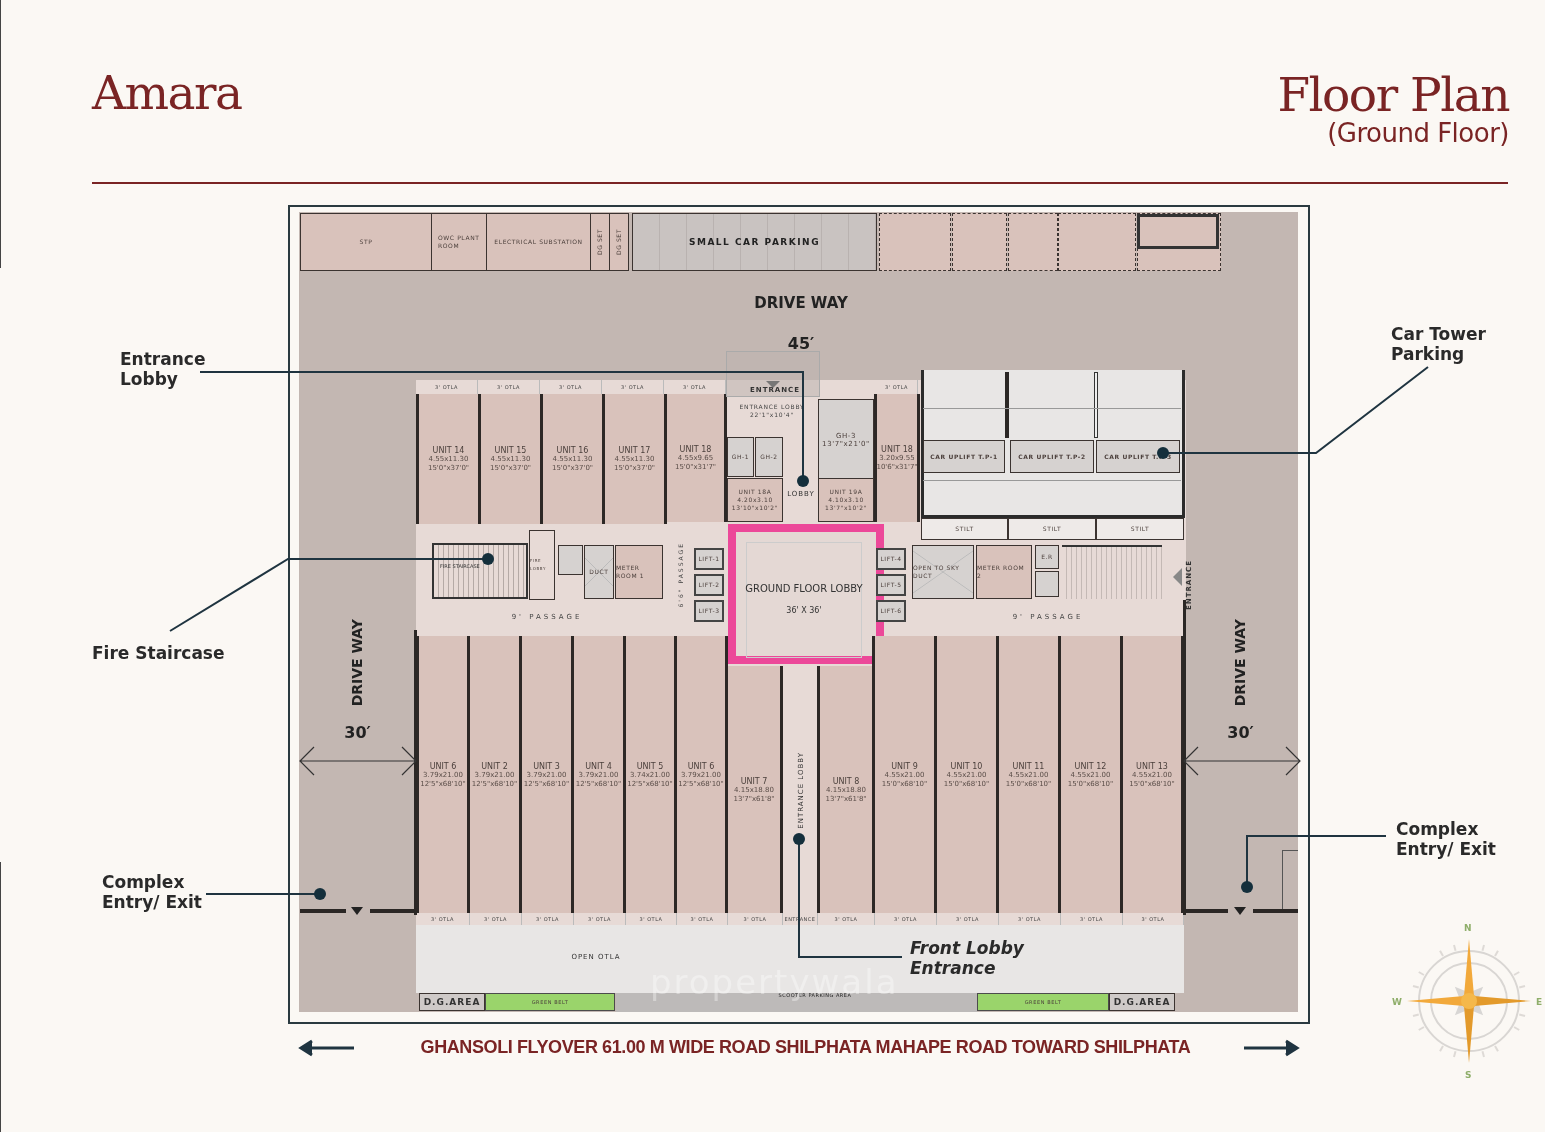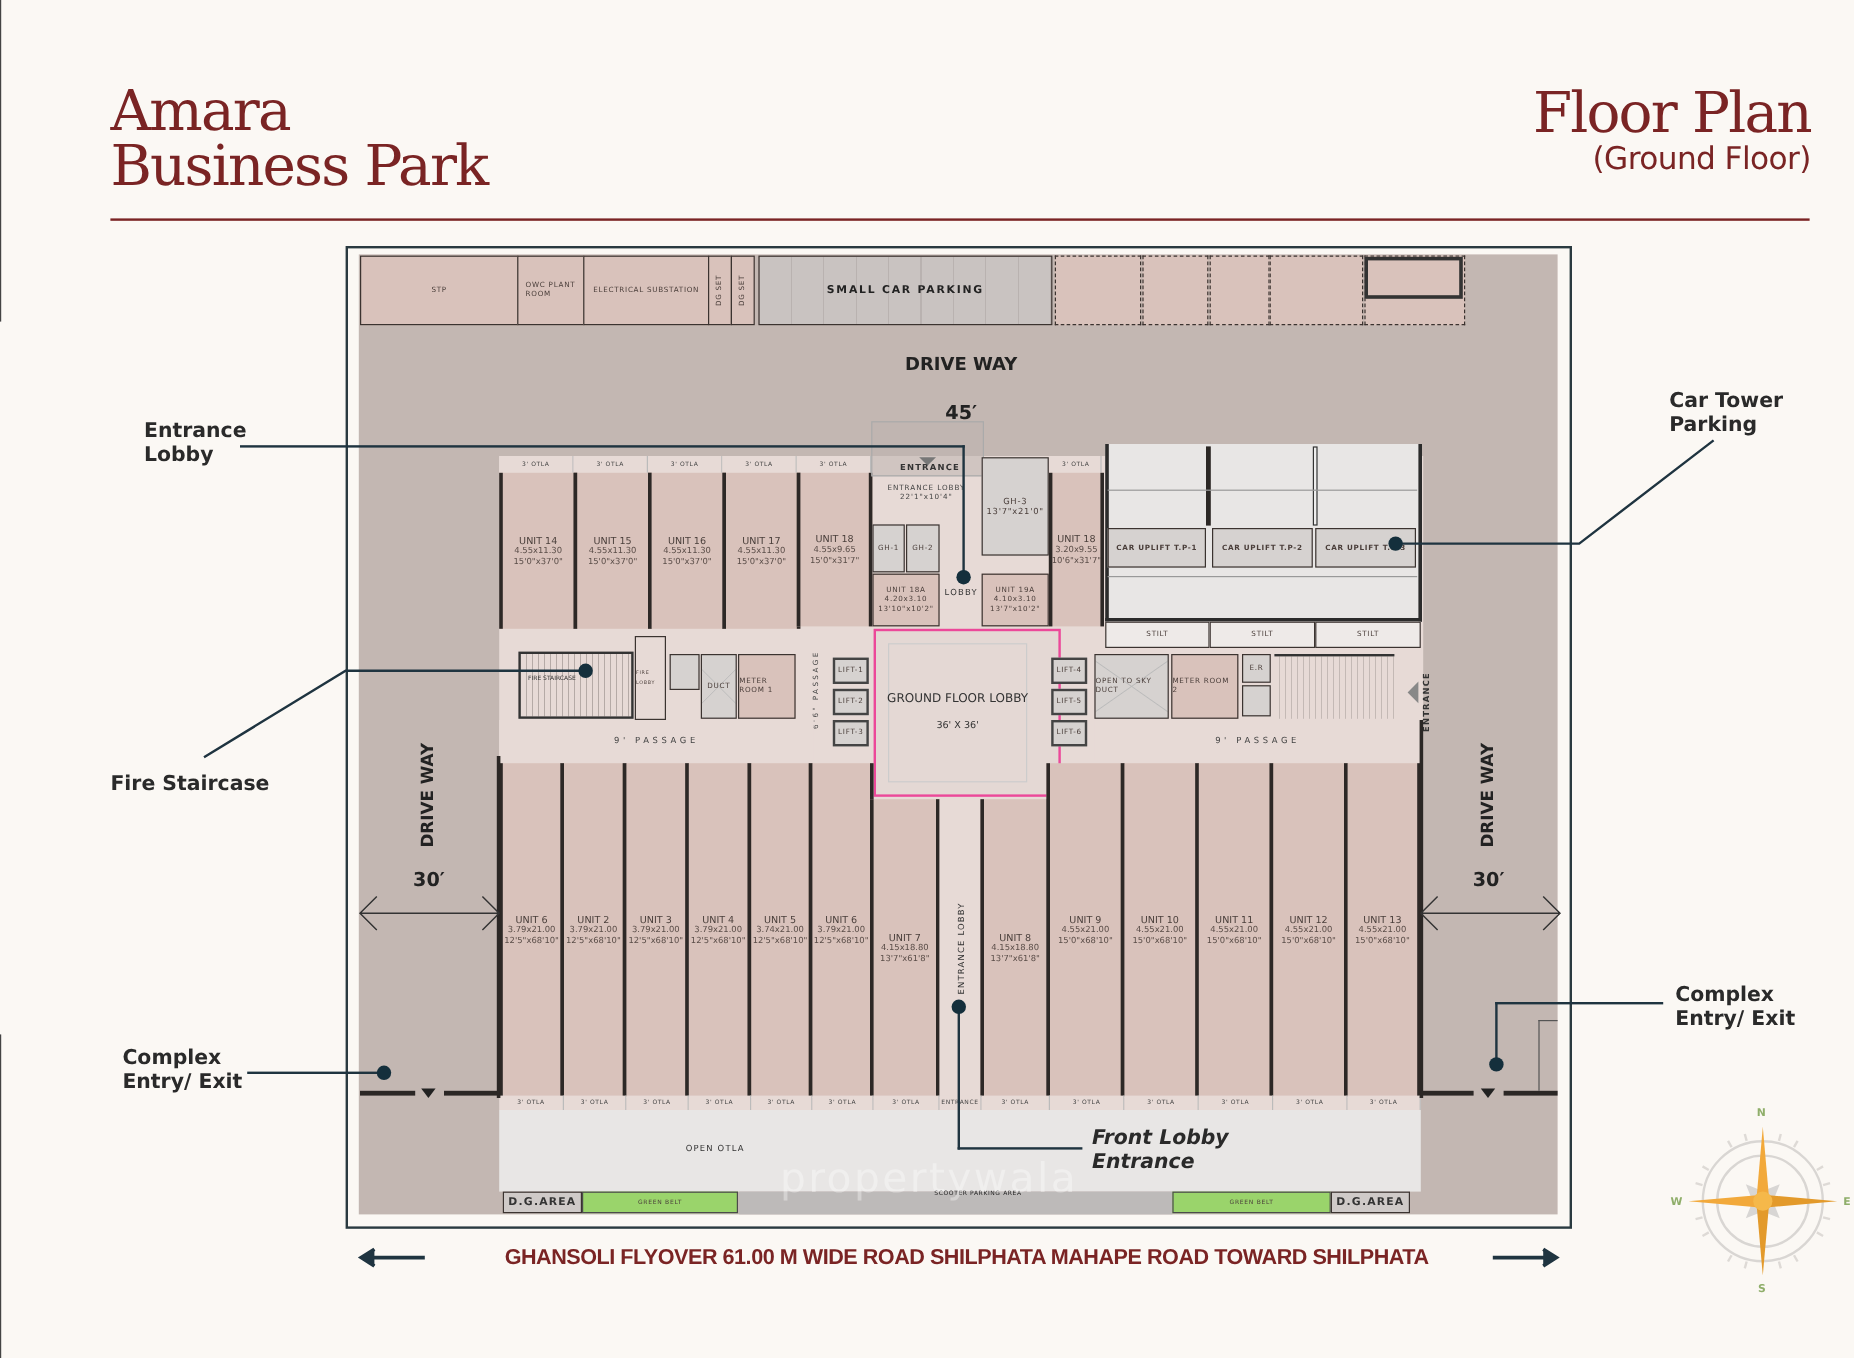--- a/index.html
+++ b/index.html
@@ -35,21 +35,20 @@
   .road-text { position: absolute; left: 378px; top: 1037px; width: 855px; text-align: center; color: #7a2424; font-family: "Liberation Sans", sans-serif; font-weight: bold; font-size: 18px; letter-spacing: -0.4px; white-space: nowrap; }
   .watermark { position: absolute; left: 650px; top: 962px; font-size: 34px; color: rgba(255,255,255,0.35); letter-spacing: 2px; font-family: "DejaVu Sans", sans-serif; }
 </style>
 </head>
 <body>
 
 <div class="edge-line" style="top:0;height:268px;"></div>
 <div class="edge-line" style="top:862px;height:270px;"></div>
 <div class="brand">
   <div>Amara</div>
-  <div>Business Park</div>
 </div>
 <div class="title">Floor Plan</div>
 <div class="subtitle">(Ground Floor)</div>
 <div class="rule"></div>
 
 <div class="plan-frame"></div>
 <div class="site"></div>
 
 <div class="room" style="left:300px;top:213px;width:132px;height:58px;">STP</div>
 <div class="room" style="left:431px;top:213px;width:56px;height:58px;padding:0 6px;">OWC PLANT ROOM</div>
@@ -113,37 +112,37 @@
 
 <div class="abs" style="left:726px;top:351px;width:94px;height:46px;background:rgba(190,180,176,0.55);border:1px solid #aaa;"></div>
 <div class="abs" style="left:766px;top:381px;width:0;height:0;border-left:7px solid transparent;border-right:7px solid transparent;border-top:7px solid #777;"></div>
 <div class="abs" style="left:740px;top:386px;width:70px;text-align:center;font-size:7px;font-weight:bold;letter-spacing:1px;color:#333;">ENTRANCE</div>
 <div class="abs" style="left:728px;top:403px;width:88px;text-align:center;font-size:6px;letter-spacing:0.8px;color:#444;line-height:8px;">
   <div>ENTRANCE LOBBY</div>
     <div>22'1"x10'4"</div>
 </div>
 <div class="room grey" style="left:727px;top:437px;width:27px;height:40px;flex-direction:column;">GH-1</div>
 <div class="room grey" style="left:755px;top:437px;width:28px;height:40px;">GH-2</div>
-<div class="room grey" style="left:818px;top:381px;width:56px;height:82px;flex-direction:column;font-size:7px;">
+<div class="room grey" style="left:818px;top:399px;width:56px;height:82px;flex-direction:column;font-size:7px;">
   <span>GH-3</span>
     <span>13'7"x21'0"</span>
 </div>
 <div class="room" style="left:727px;top:478px;width:56px;height:44px;flex-direction:column;font-size:6px;">
   <span>UNIT 18A</span>
     <span>4.20x3.10</span>
     <span>13'10"x10'2"</span>
 </div>
 <div class="room" style="left:818px;top:478px;width:56px;height:44px;flex-direction:column;font-size:6px;">
   <span>UNIT 19A</span>
     <span>4.10x3.10</span>
     <span>13'7"x10'2"</span>
 </div>
 <div class="abs" style="left:784px;top:490px;width:34px;text-align:center;font-size:7px;letter-spacing:1px;color:#333;">LOBBY</div>
 
-<div class="abs" style="left:728px;top:524px;width:156px;height:140px;background:#e4d8d4;border:2px solid #ec4899;">
+<div class="abs" style="left:728px;top:524px;width:156px;height:140px;background:#e4d8d4;border:8px solid #ec4899;">
   <div class="abs" style="left:10px;top:10px;width:116px;height:116px;border:1px solid #ccc;"></div>
   <div class="abs" style="left:0;top:52px;width:136px;text-align:center;font-size:10px;color:#333;line-height:10px;">GROUND FLOOR LOBBY</div>
   <div class="abs" style="left:0;top:74px;width:136px;text-align:center;font-size:8px;color:#333;">36' X 36'</div>
 </div>
 <div class="abs" style="left:673px;top:530px;width:14px;height:90px;display:flex;align-items:center;justify-content:center;font-size:6px;letter-spacing:2px;color:#444;">
     <span class="vtext">6'6" PASSAGE</span>
   </div>
 
 <div class="room grey" style="left:694px;top:548px;width:30px;height:22px;border:2px solid #444;">LIFT-1</div>
 <div class="room grey" style="left:694px;top:574px;width:30px;height:22px;border:2px solid #444;">LIFT-2</div>

